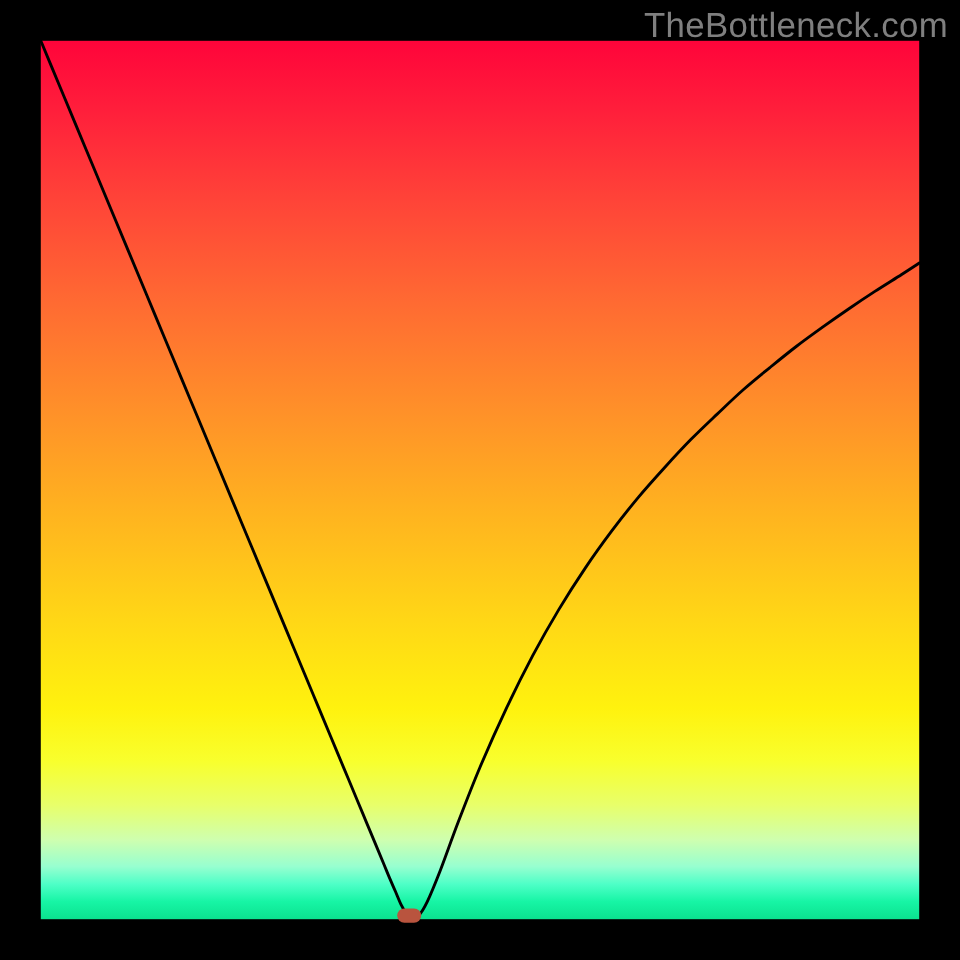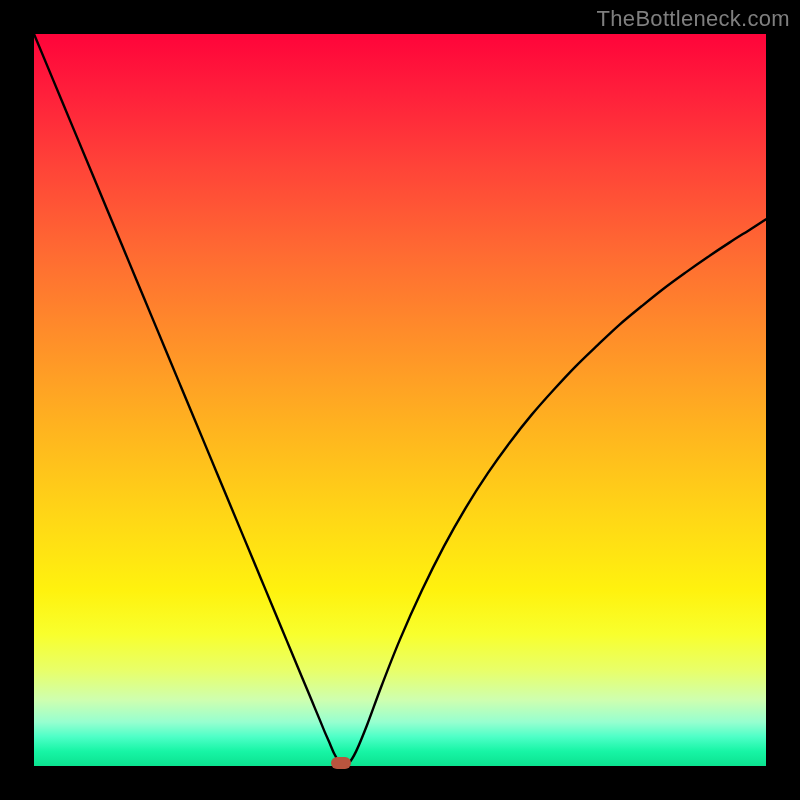--- a/index.html
+++ b/index.html
@@ -42,21 +42,21 @@
       #4effc7 96%,
       #17f5a5 98%,
       #0be28f 100%
     );
   }
   .watermark {
     position: absolute;
     top: 6px;
     right: 10px;
     color: #7f7f7f;
-    font-size: 22px;
+    font-size: 29px;
     font-weight: 500;
     letter-spacing: 0.3px;
     user-select: none;
   }
   svg.curve {
     position: absolute;
     top: 0;
     left: 0;
     width: 732px;
     height: 732px;

